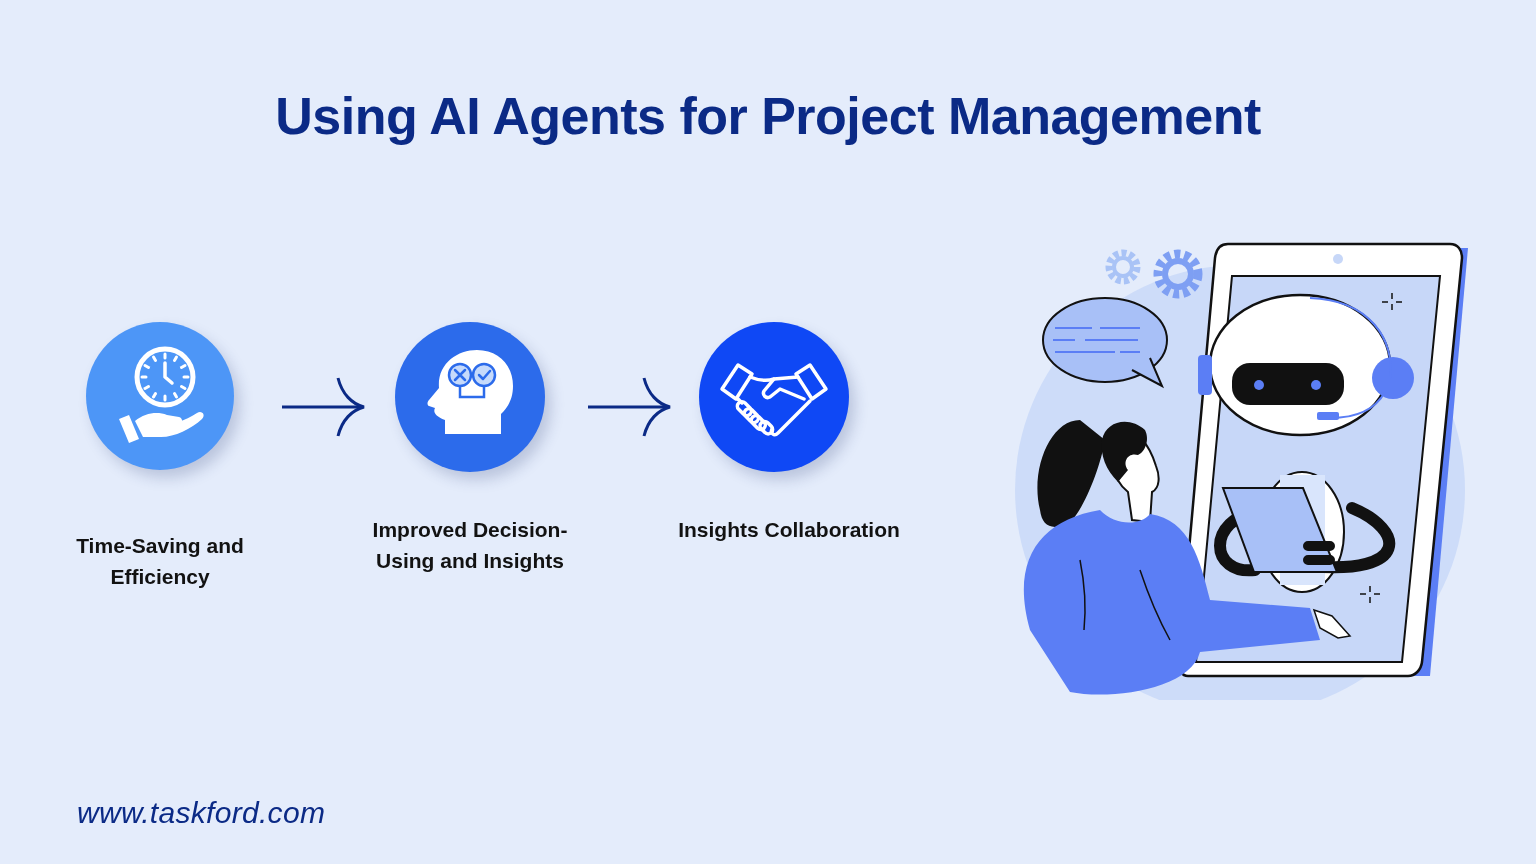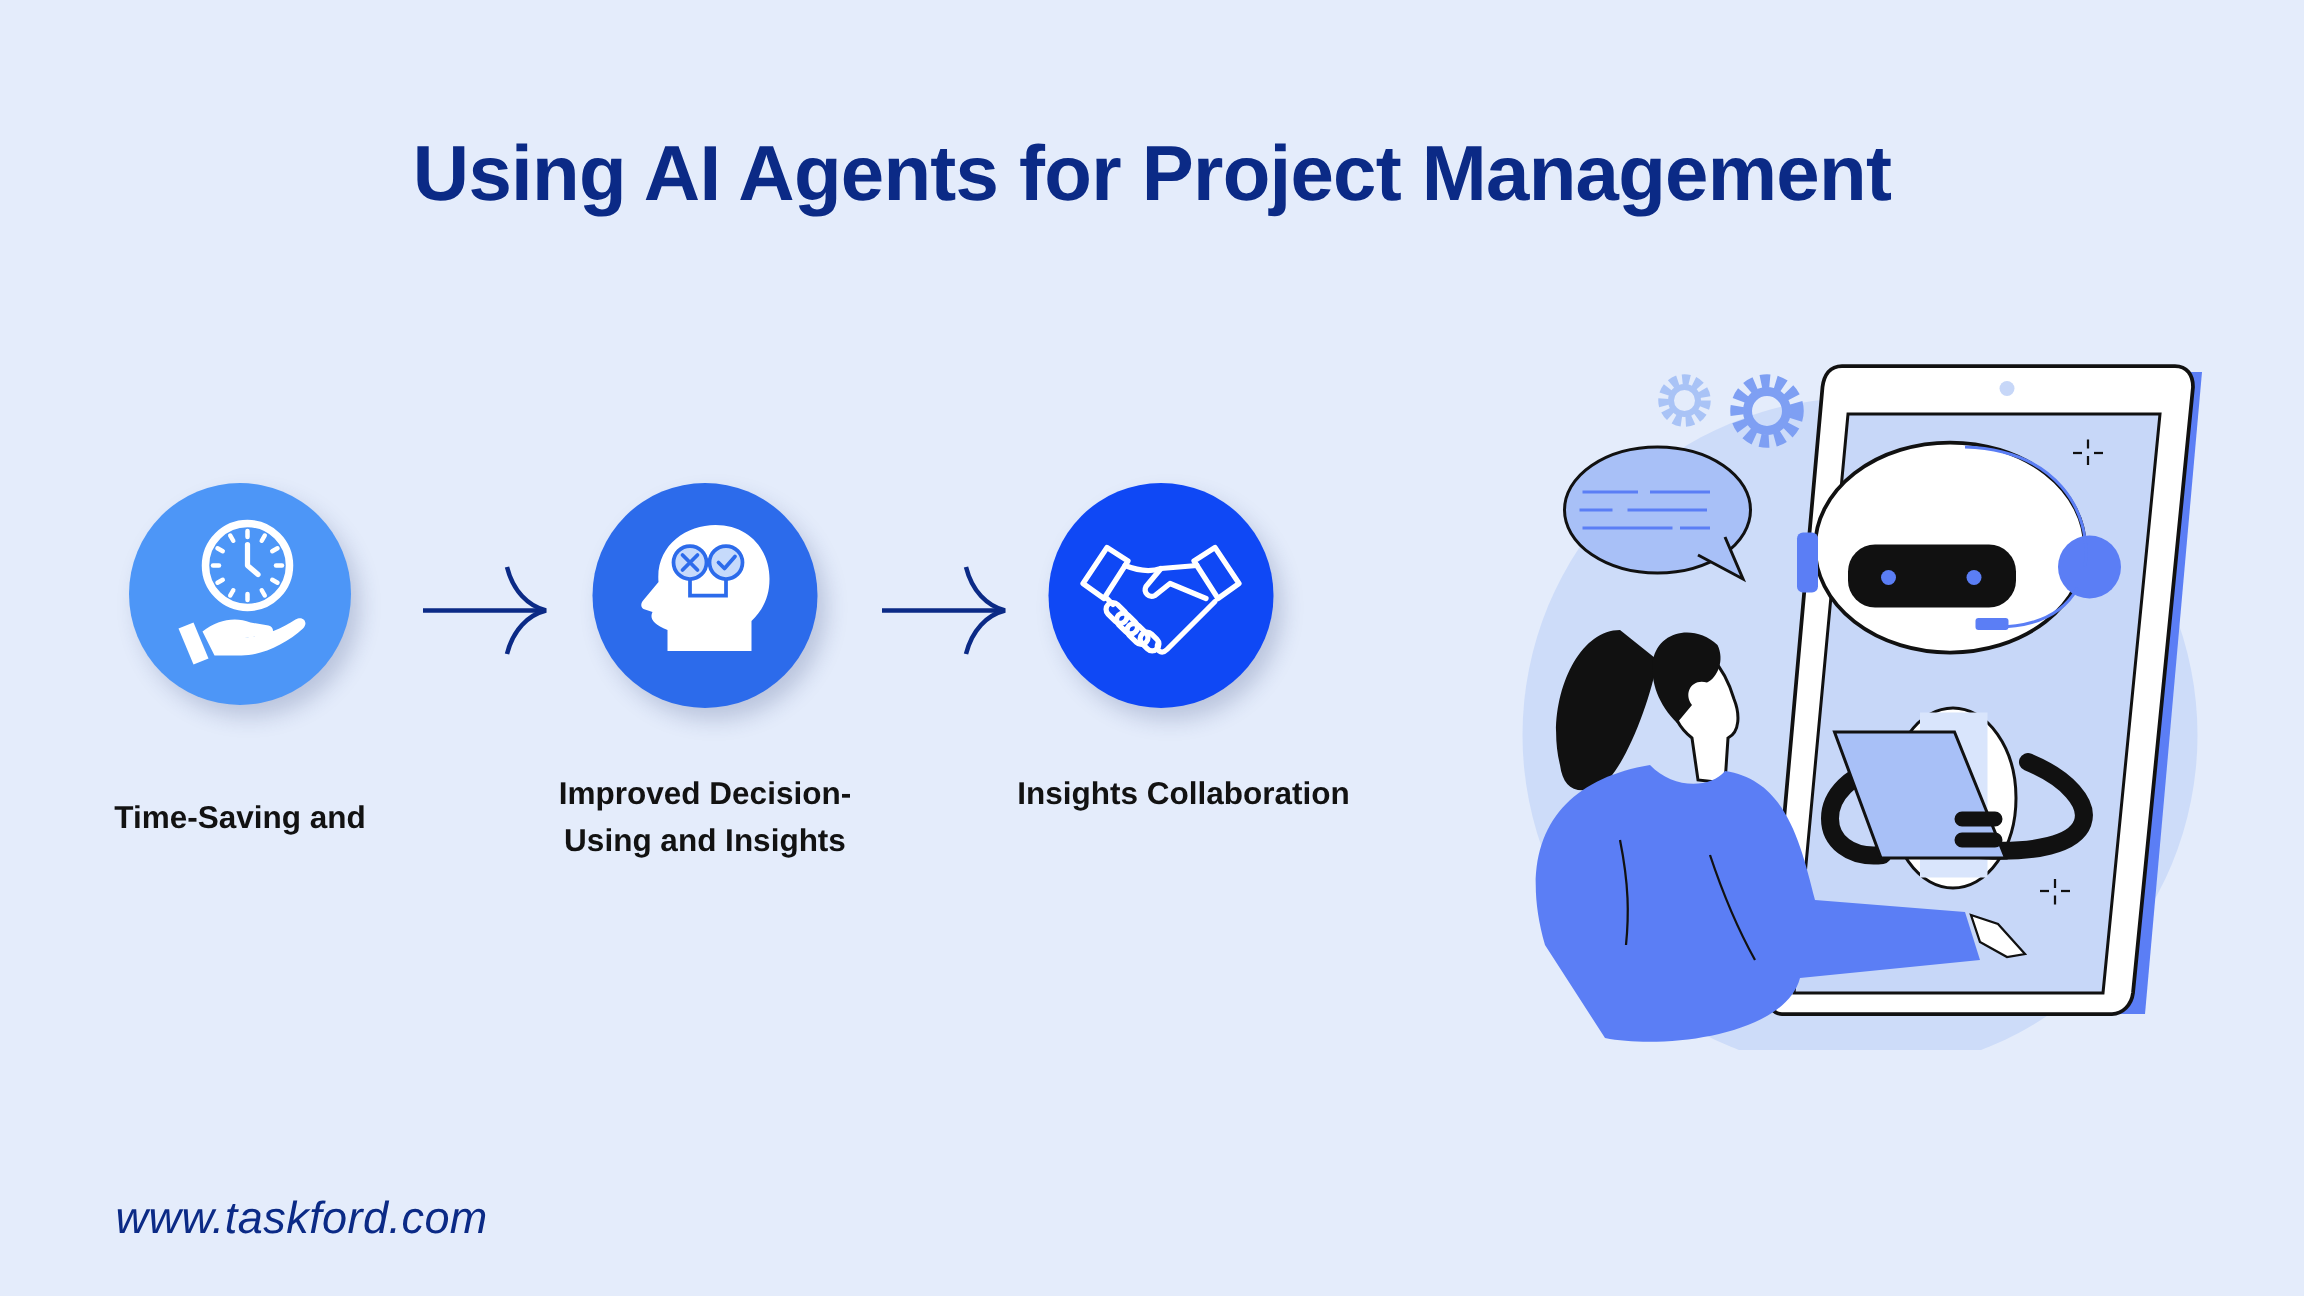--- a/index.html
+++ b/index.html
@@ -57,20 +57,21 @@
       <line x1="48.5" y1="56" x2="50.5" y2="52.5"></line>
       <line x1="71.5" y1="56" x2="69.5" y2="52.5"></line>
     </g>
     <path d="M60 22 V36 L67 42" fill="none" stroke="#fff" stroke-width="3.5" stroke-linecap="round" stroke-linejoin="round"></path>
     <path d="M14 78 L24 74 L34 98 L24 102 Z" fill="#fff"></path>
     <path d="M30 80 C40 72 52 70 62 74 L74 76 C78 77 78 82 74 83 L58 84 C66 84 80 80 92 72 C97 69 101 74 97 78 C86 88 70 96 56 96 L38 96 Z" fill="#fff"></path>
   </svg>
 </div>
 <div class="step-label" style="left:0px; top:530px;">
   <div>Time-Saving and</div>
+  <div>Efficiency</div>
 </div>
 
 <svg class="arrow" style="left:282px; top:376px;" width="86" height="62" viewBox="0 0 86 62">
   <line x1="0" y1="31" x2="80" y2="31" stroke="#0B2A86" stroke-width="3"></line>
   <path d="M56 2 C60 18 70 28 82 31 C70 34 60 44 56 60" fill="none" stroke="#0B2A86" stroke-width="3"></path>
 </svg>
 
 <div class="step-circle" style="left:395px; top:322px; width:150px; height:150px; background:#2C6BEB;">
   <svg width="110" height="110" viewBox="0 0 110 110">
     <path d="M30 92 L30 78 C20 74 18 70 20 66 L14 64 C12 63 12 60 14 58 L24 46 C22 22 42 8 62 8 C84 8 98 24 98 44 C98 58 92 66 86 72 L86 92 Z" fill="#fff"></path>

